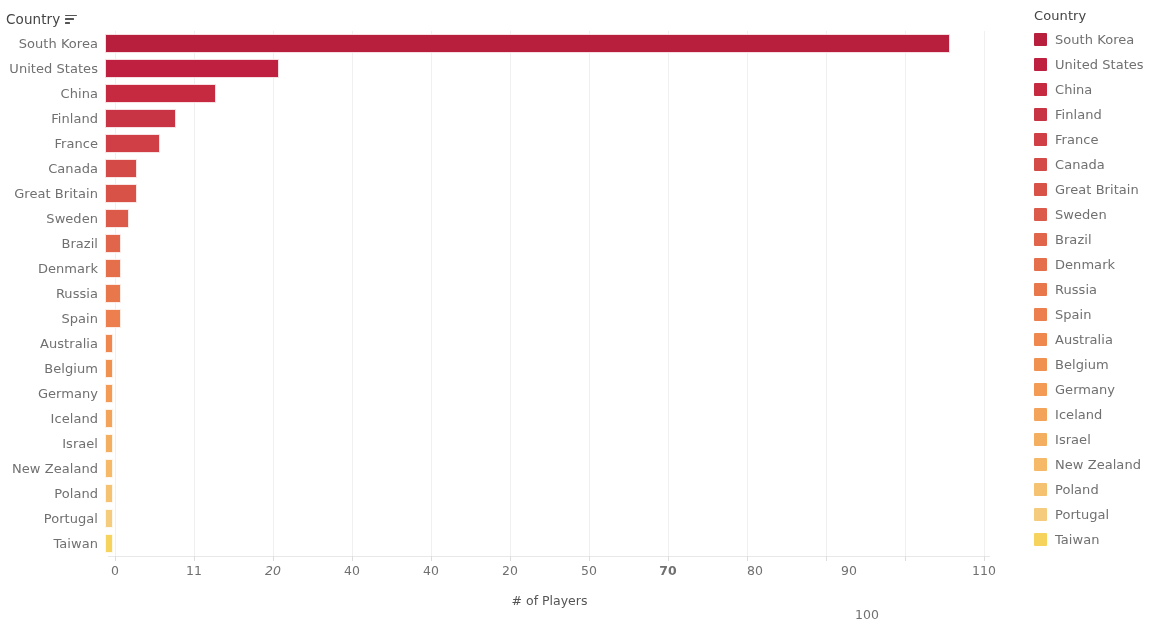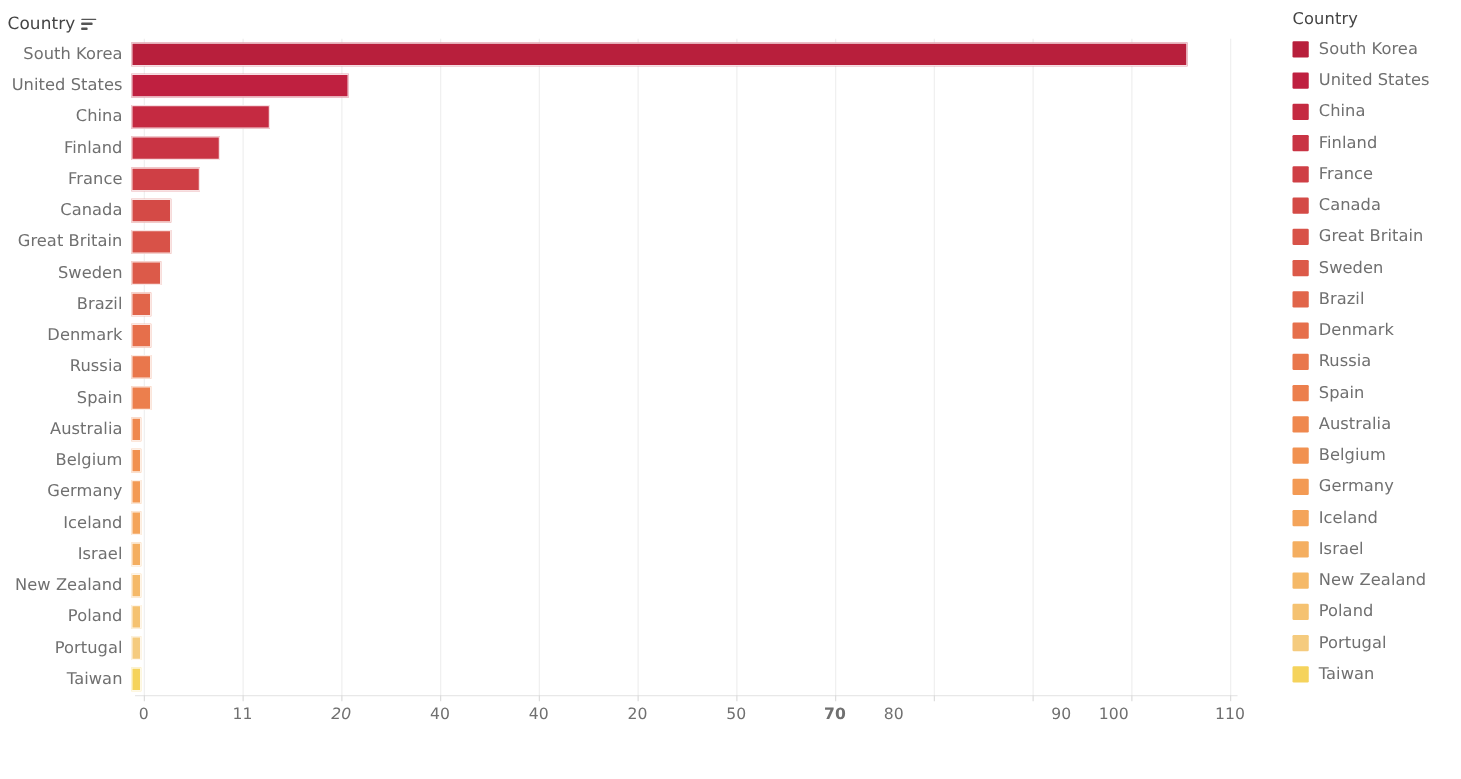--- a/index.html
+++ b/index.html
@@ -390,29 +390,30 @@
           <div class="tick-label" style="left: 237px;">40</div>
           <div class="tick" style="left: 316px;"></div>
           <div class="tick-label" style="left: 316px;">40</div>
           <div class="tick" style="left: 395px;"></div>
           <div class="tick-label" style="left: 395px;">20</div>
           <div class="tick" style="left: 474px;"></div>
           <div class="tick-label" style="left: 474px;">50</div>
           <div class="tick" style="left: 553px;"></div>
           <div class="tick-label" style="left: 553px; font-weight: bold;">70</div>
           <div class="tick" style="left: 632px;"></div>
-          <div class="tick-label" style="left: 600px; text-align: right;">80</div>
+          <div class="tick-label" style="left: 640px; text-align: right;">80</div>
           <div class="tick" style="left: 711px;"></div>
           <div class="tick-label" style="left: 734px;">90</div>
           <div class="tick" style="left: 790px;"></div>
-          <div class="tick-label" style="left: 776px;">100</div>
+          <div class="tick-label" style="left: 752px; margin-top: 44px;">100</div>
           <div class="tick" style="left: 869px;"></div>
           <div class="tick-label" style="left: 869px;">110</div>
         </div>
 
+      <div class="axis-title"># of Players</div>
     </div>
   </div>
 
   <div class="legend-panel">
     <div class="legend-title">Country</div>
     <ul class="legend-list" id="legend-list">
         <li class="legend-item">
           <span class="legend-swatch" style="background: rgb(184, 31, 60);"></span>
           <span class="legend-label">South Korea</span>
         </li>

